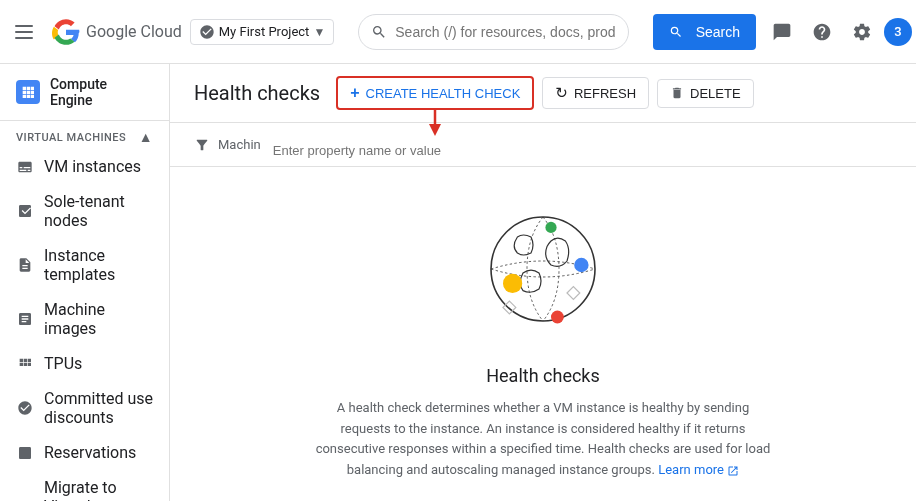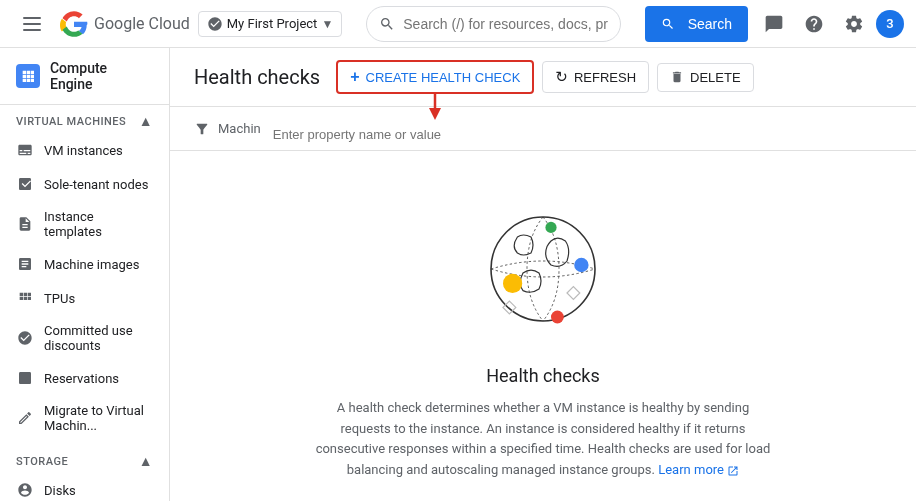--- a/index.html
+++ b/index.html
@@ -1,40 +1,40 @@
 <!DOCTYPE html>
 <html><head>
   <meta charset="utf-8">
   <style>
     * { margin: 0; padding: 0; box-sizing: border-box; }
     body { font-family: 'Google Sans', Roboto, Arial, sans-serif; font-size: 13px; color: #202124; background: #fff; width: 916px; height: 501px; overflow: hidden; display: flex; flex-direction: column; }
 
     
-    .topbar { height: 48px; background: #fff; border-bottom: 1px solid #e0e0e0; display: flex; align-items: center; padding: 0 12px; gap: 8px; flex-shrink: 0; }
+    .topbar { height: 64px; background: #fff; border-bottom: 1px solid #e0e0e0; display: flex; align-items: center; padding: 0 4px; gap: 8px; flex-shrink: 0; }
     .topbar-hamburger { width: 40px; height: 40px; display: flex; align-items: center; justify-content: center; cursor: pointer; border-radius: 50%; }
     .google-cloud-logo { display: flex; align-items: center; gap: 6px; font-size: 16px; font-weight: 400; color: #5f6368; white-space: nowrap; }
     .google-cloud-logo .g-icon { width: 28px; height: 28px; }
     .project-selector { display: flex; align-items: center; gap: 4px; padding: 4px 8px; border: 1px solid #dadce0; border-radius: 4px; cursor: pointer; font-size: 13px; color: #202124; }
     .search-bar { flex: 1; max-width: 500px; height: 36px; border: 1px solid #dadce0; border-radius: 24px; display: flex; align-items: center; padding: 0 12px; gap: 8px; margin: 0 16px; }
     .search-bar input { border: none; outline: none; flex: 1; font-size: 14px; background: transparent; }
     .search-btn { background: #1a73e8; color: #fff; border: none; border-radius: 4px; padding: 6px 16px; font-size: 14px; cursor: pointer; display: flex; align-items: center; gap: 13px; height: 36px; }
     .topbar-icons { display: flex; align-items: center; gap: 4px; margin-left: auto; }
     .topbar-icon-btn { width: 36px; height: 36px; border-radius: 50%; display: flex; align-items: center; justify-content: center; cursor: pointer; color: #5f6368; }
     .avatar { width: 28px; height: 28px; border-radius: 50%; background: #1a73e8; color: #fff; display: flex; align-items: center; justify-content: center; font-size: 13px; font-weight: 500; cursor: pointer; }
 
     
     .main-layout { display: flex; flex: 1; overflow: hidden; }
 
     
     .sidebar { width: 170px; background: #fff; border-right: 1px solid #e0e0e0; overflow-y: auto; flex-shrink: 0; }
     .sidebar-product { display: flex; align-items: center; gap: 10px; padding: 12px 16px; border-bottom: 1px solid #e0e0e0; }
     .sidebar-product-icon { width: 24px; height: 24px; background: #4285f4; border-radius: 4px; display: flex; align-items: center; justify-content: center; }
     .sidebar-product-name { font-size: 14px; font-weight: 500; color: #202124; }
     .sidebar-section-header { display: flex; align-items: center; justify-content: space-between; padding: 8px 16px 4px; font-size: 11px; font-weight: 500; color: #5f6368; text-transform: uppercase; letter-spacing: 0.5px; cursor: pointer; }
-    .sidebar-item { display: flex; align-items: center; gap: 10px; padding: 8px 16px; cursor: pointer; color: #202124; font-size: 13px; }
+    .sidebar-item { display: flex; align-items: center; gap: 10px; padding: 8px 16px; cursor: pointer; color: #202124; font-size: 16px; }
     .sidebar-item-icon { width: 18px; height: 18px; color: #5f6368; flex-shrink: 0; display: flex; align-items: center; justify-content: center; font-size: 16px; }
     .sidebar-collapse { color: #5f6368; font-size: 14px; }
     .storage-section { margin-top: 4px; }
 
     
     .content { flex: 1; overflow-y: auto; display: flex; flex-direction: column; }
     .content-header { display: flex; align-items: center; padding: 12px 24px; border-bottom: 1px solid #e0e0e0; gap: 16px; flex-shrink: 0; }
     .content-title { font-size: 20px; font-weight: 400; color: #202124; }
     .action-btn { display: flex; align-items: center; gap: 6px; padding: 6px 12px; border: 1px solid #dadce0; border-radius: 4px; cursor: pointer; font-size: 13px; background: #fff; color: #202124; }
 

